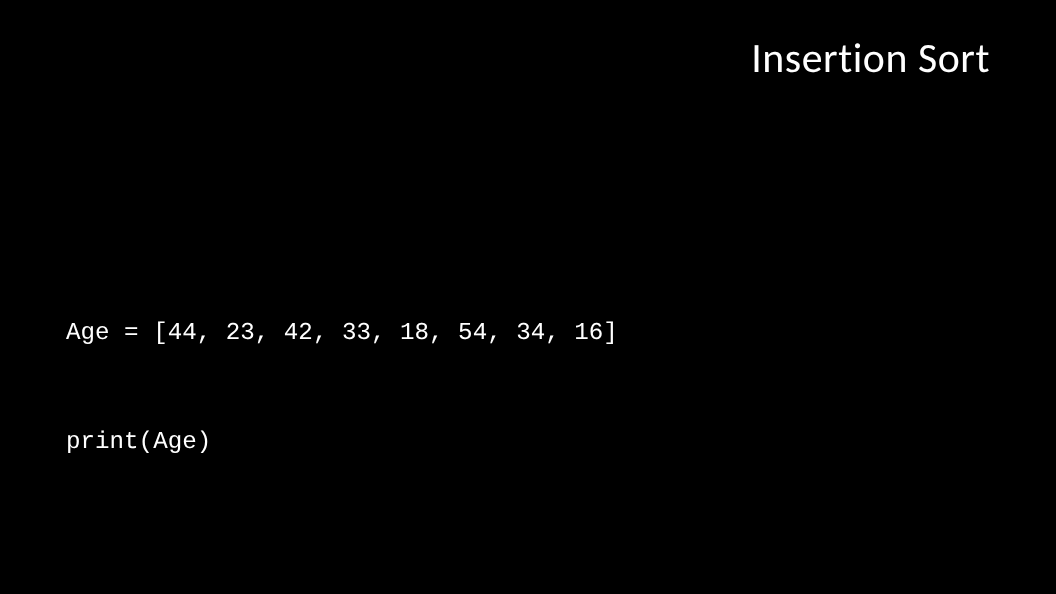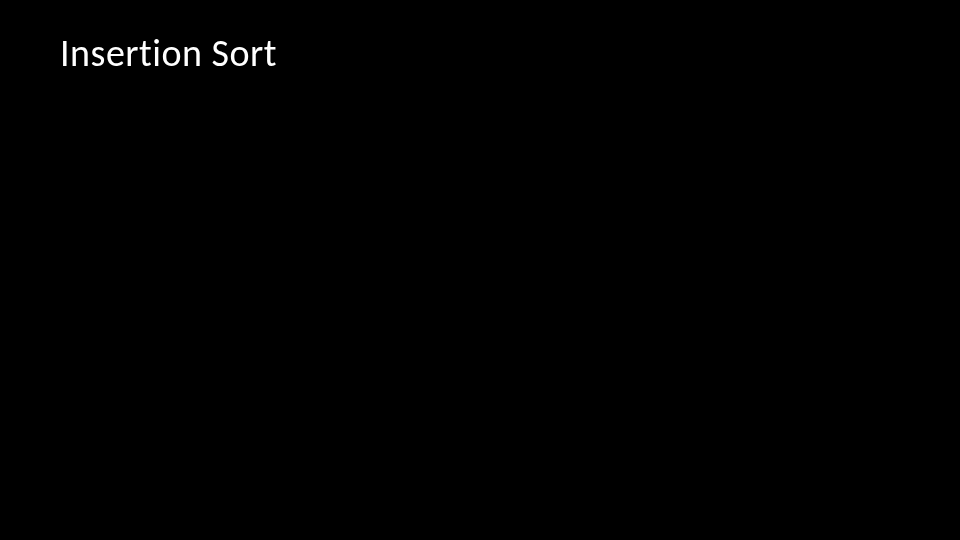--- a/index.html
+++ b/index.html
@@ -16,21 +16,21 @@
     }
     .slide {
       width: 100%;
       height: 100%;
       padding: 30px 60px;
       color: #ffffff;
     }
     .title {
       font-size: 38px;
       font-weight: 400;
-      text-align: left;
+      text-align: right;
       margin-bottom: 45px;
       letter-spacing: 0.5px;
     }
     .code-block {
       font-family: 'Courier New', Courier, monospace;
       font-size: 22px;
       line-height: 1.5;
       color: #ffffff;
       white-space: pre;
     }
@@ -41,18 +41,20 @@
       height: 33px;
     }
   </style>
 </head>
 <body>
 
 <div class="slide">
   <h1 class="title">Insertion Sort</h1>
   <div class="code-block">
     <div class="blank-line"></div>
+    <span class="code-line">Age = [44, 23, 42, 33, 18, 54, 34, 16]</span>
+    <span class="code-line">print(Age)</span>
     
     
     
     
   </div>
 </div>
 
 </body></html>

